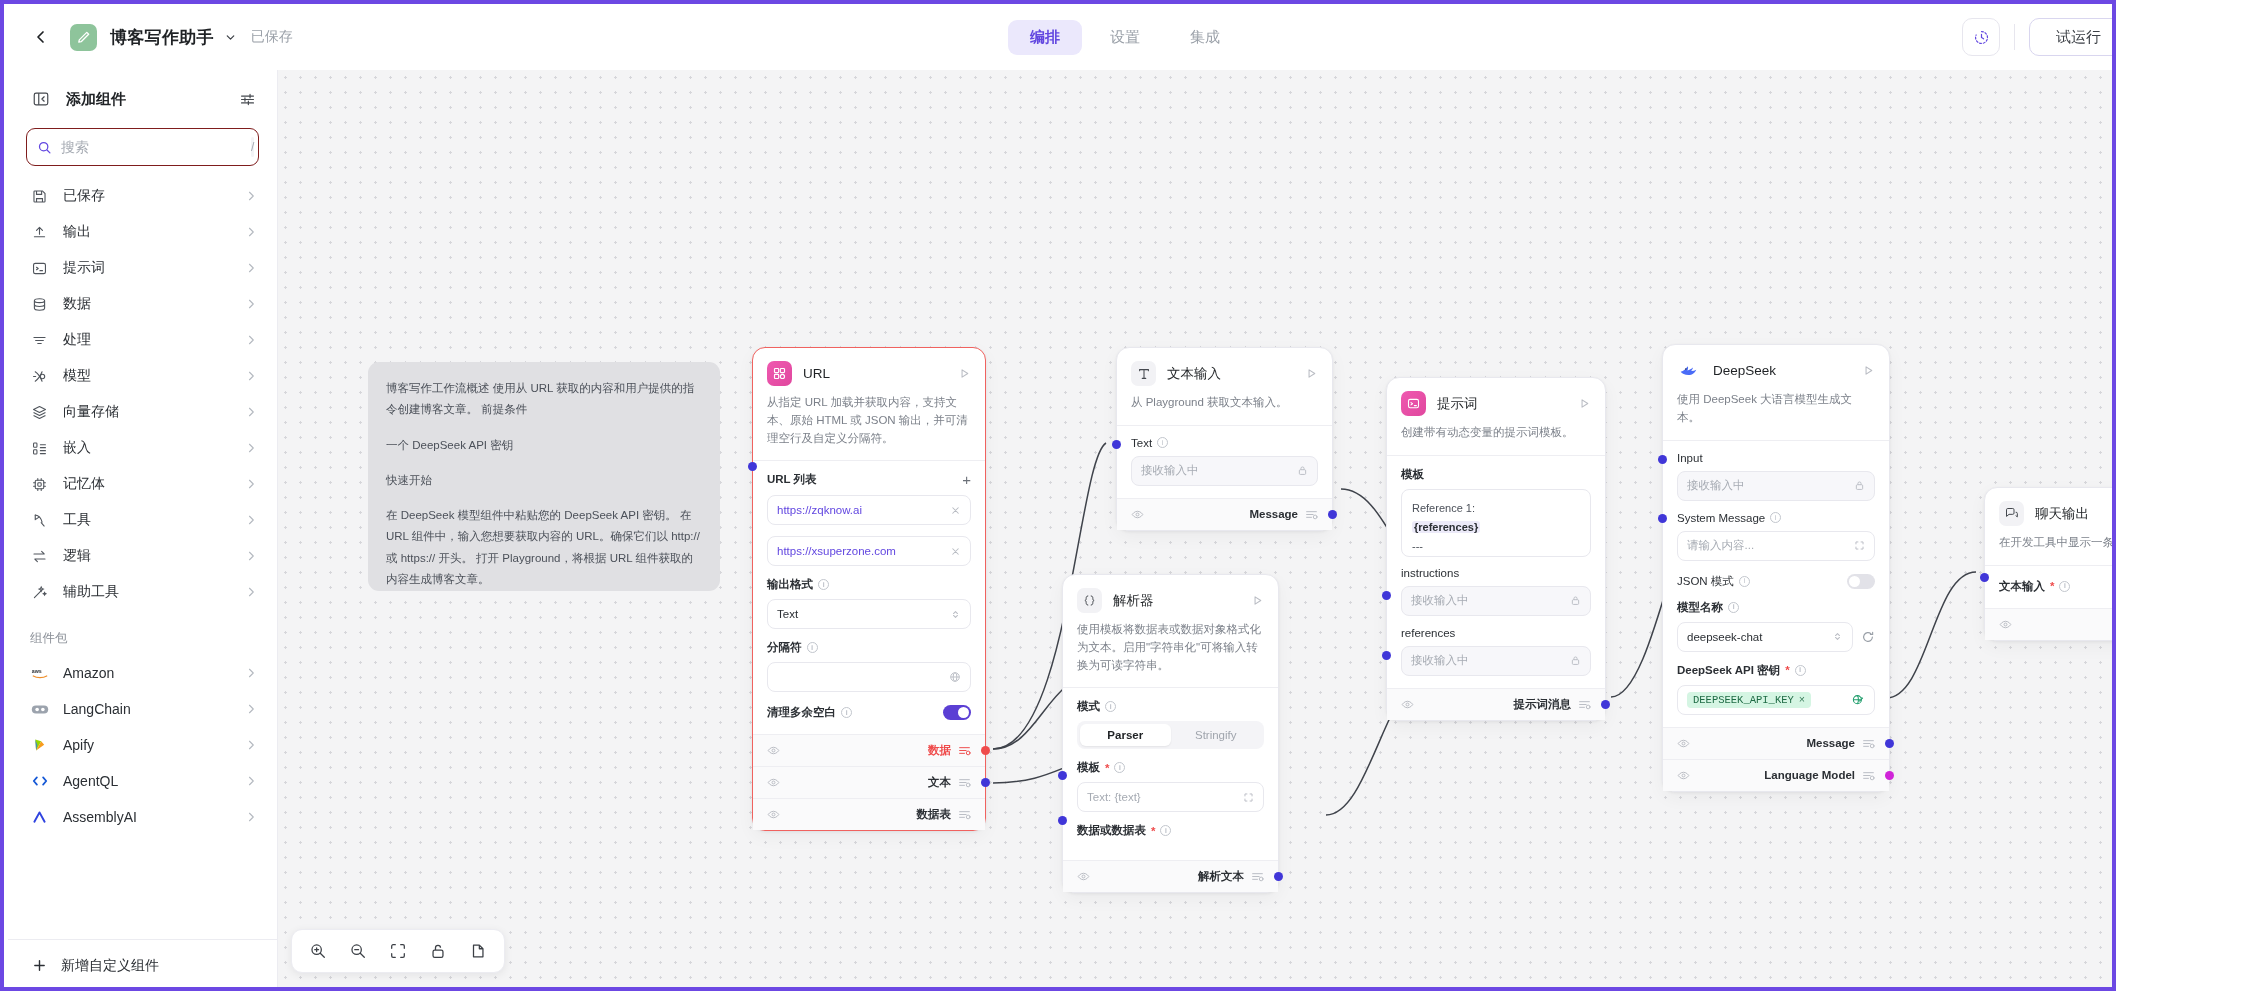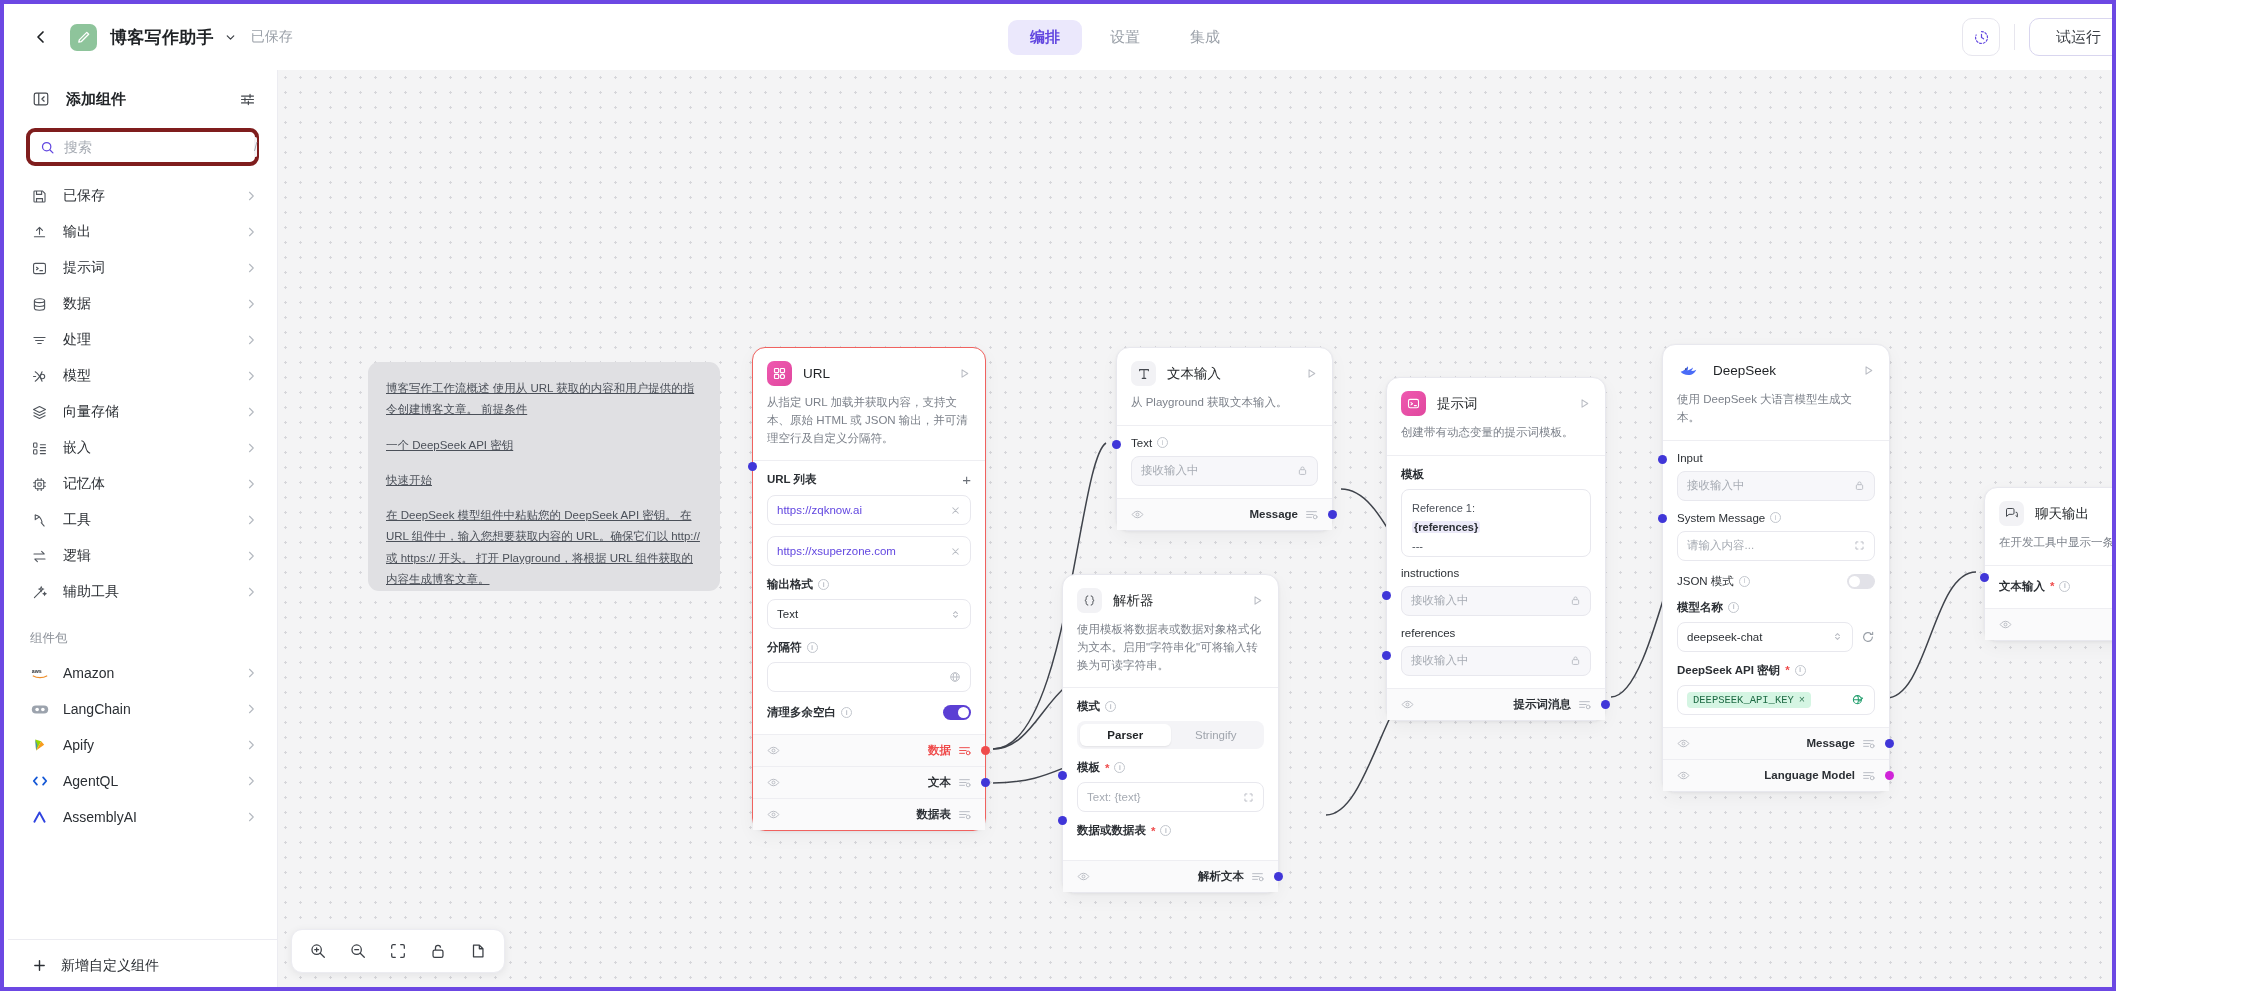--- a/index.html
+++ b/index.html
@@ -51,21 +51,21 @@
   
   .sidebar { position: absolute; left: 4px; top: 66px; width: 270px; height: 921px;
              background: #fff; border-right: 1px solid #ececf1; z-index: 30;
              display: flex; flex-direction: column; }
   .sb-head { display: flex; align-items: center; padding: 18px 20px 10px 22px; }
   .sb-panel-icon { width: 22px; height: 22px; display: flex; align-items: center;
                    justify-content: center; cursor: pointer; color: #44484e; }
   .sb-title { font-size: 15px; font-weight: 700; margin-left: 14px; flex: 1; }
   .sb-filter { width: 20px; height: 20px; cursor: pointer; color: #44484e;
                display: flex; align-items: center; justify-content: center; }
-  .sb-search { margin: 8px 18px 0 18px; height: 38px; border: 4px solid #7f1d1d;
+  .sb-search { margin: 8px 18px 0 18px; height: 38px; border: 1px solid #7f1d1d;
                border-radius: 9px; display: flex; align-items: center; padding: 0 10px;
                gap: 9px; }
   .sb-search input { border: none; outline: none; font-size: 14px; flex: 1;
                      color: #44484e; font-family: inherit; background: transparent; }
   .sb-search input::placeholder { color: #a6abb3; }
   .slash-key { width: 20px; height: 20px; border-radius: 5px; background: #f3f3f6;
                color: #a6abb3; font-size: 12px; display: flex; align-items: center;
                justify-content: center; }
   .sb-list { flex: 1; overflow: hidden; padding-top: 12px; }
   .sb-item { height: 36px; display: flex; align-items: center; padding: 0 20px 0 22px;
@@ -166,21 +166,21 @@
   .port.blue { background: #4036d8; }
   .port.red { background: #ef4b4b; }
   .port.magenta { background: #d024d8; }
   .port.l { left: -5px; }
   .port.r { right: -5px; }
 
   
   .note { position: absolute; background: #e0e0e3; border-radius: 11px;
           padding: 16px 18px; font-size: 11.5px; color: #4b5059; line-height: 1.85;
           z-index: 9; }
-  .note p { margin-bottom: 14px; text-decoration: underline; }
+  .note p { margin-bottom: 14px; }
   .note p:last-child { margin-bottom: 0; }
 
   
   .bottom-tb { position: absolute; left: 287px; bottom: 14px; height: 44px;
                background: #fff; border: 1px solid #ececf1; border-radius: 11px;
                display: flex; align-items: center; padding: 0 8px; gap: 4px;
                box-shadow: 0 2px 8px rgba(16,18,32,.07); z-index: 35; }
   .tb-ico { width: 36px; height: 34px; display: flex; align-items: center;
             justify-content: center; border-radius: 8px; cursor: pointer; color: #3b3f45; }
 </style>

